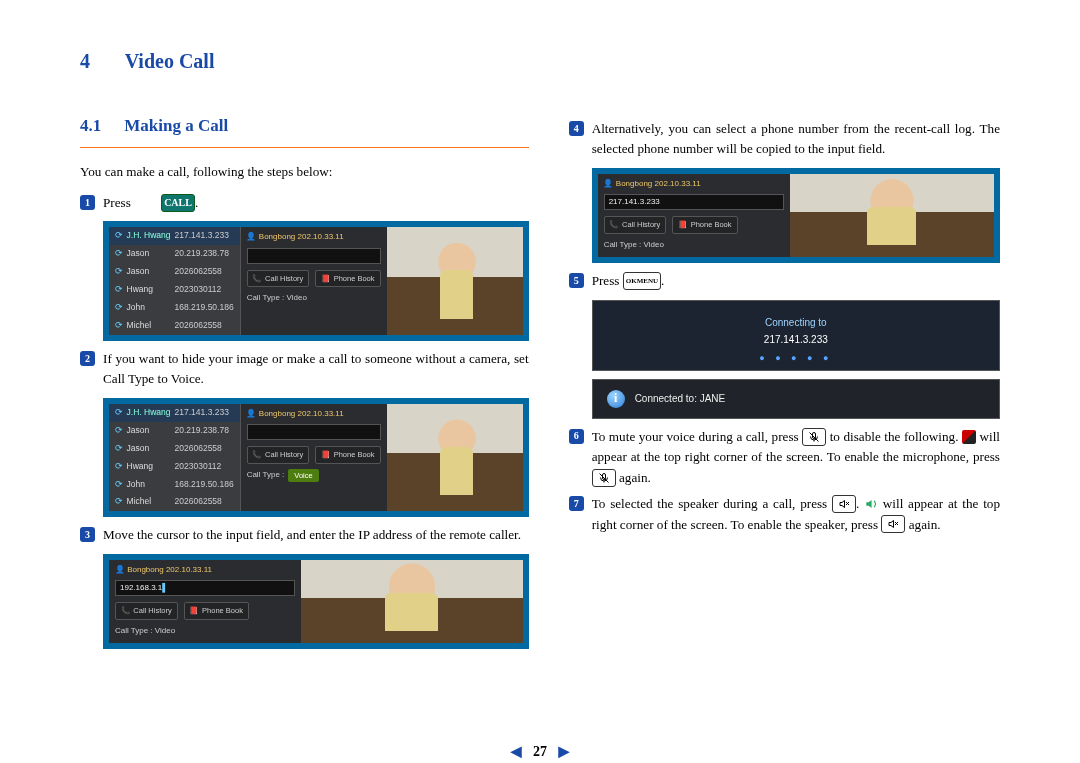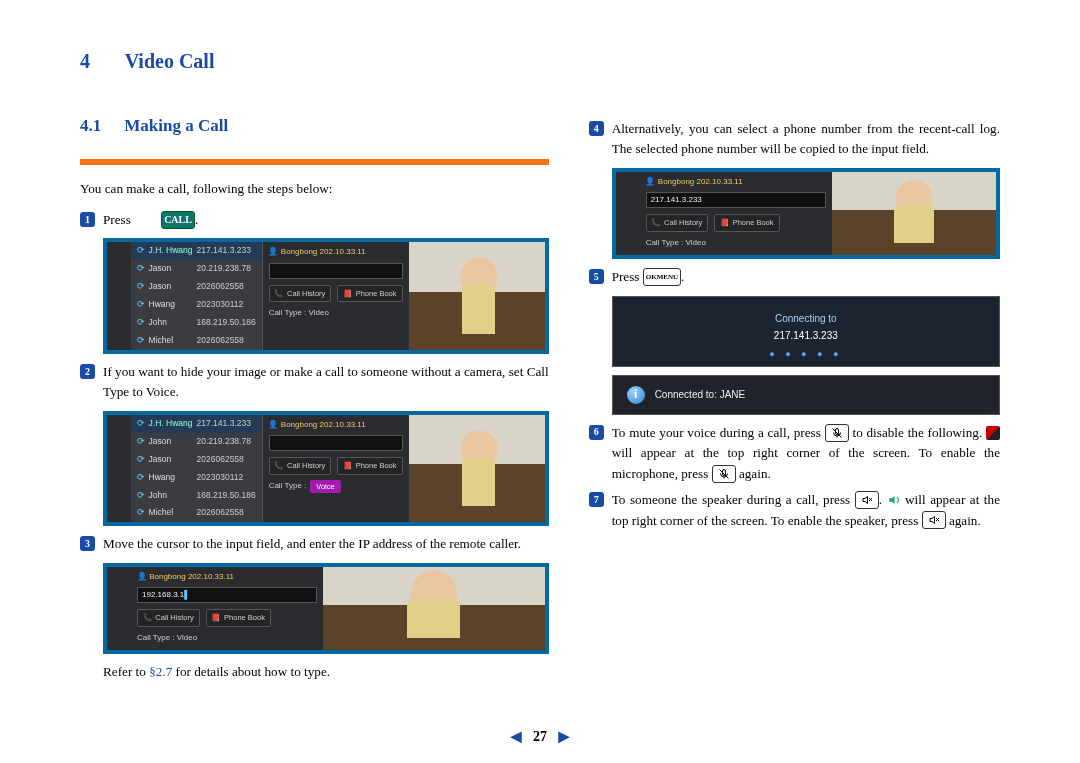--- a/index.html
+++ b/index.html
@@ -32,22 +32,22 @@
   .col {
     flex: 1;
     font-size: 13.2px;
     line-height: 1.55;
     color: #000;
   }
   .section-title {
     color: #1a4aa8;
     font-size: 17px;
     font-weight: bold;
-    border-bottom: 6px solid #f97316;
-    padding-bottom: 20px;
+    border-bottom: 1px solid #f97316;
+    padding-bottom: 8px;
     margin: 0 0 14px 0;
   }
   .sec-num { display:inline-block; width:40px; }
   .intro { margin: 3px 0 10px 0; }
   .step { display:flex; align-items:flex-start; margin: 6px 0 6px 0; }
   .step .bubble, .bubble {
     display:inline-flex; align-items:center; justify-content:center;
     width:15px; height:15px; border-radius:3px;
     background:#1a4aa8; color:#fff; font-size:10px; font-weight:bold;
     flex:0 0 15px; margin-right:8px; margin-top:2px;
@@ -73,28 +73,27 @@
     position:relative; top:-1px;
   }
   .status-icon.mic-off { background:linear-gradient(135deg,#c00 48%, #222 52%); border-radius:2px; }
   .status-icon.spk-on {
     border-radius:2px;
   }
 
   
   .panel {
     background:#2a2c2f;
-    border:4px solid #0369a1;
+    border:6px solid #0369a1;
     margin:8px 0 8px 23px;
     display:flex;
     font-family: Arial, sans-serif;
     font-size:8.5px;
     color:#ddd;
     overflow:hidden;
-    padding-left:24px;
   }
   .panel .list { background:#3a3c3f; border-right:1px solid #555; }
   .panel .list .row { display:flex; padding:2px 6px; white-space:nowrap; }
   .panel .list .row .dot { color:#6cf; margin-right:4px; font-size:9px; }
   .panel .list .row .nm { width:48px; }
   .panel .list .row .ip { color:#ccc; }
   .panel .list .row.hdr { background:#253a55; color:#8fd; }
   .panel .mid { flex:0 0 auto; padding:4px 6px 6px 6px; background:#2a2c2f; min-width:130px; }
   .panel .mid .user { color:#eec66a; font-size:8px; margin-bottom:4px; }
   .panel .mid .user::before { content:"👤 "; font-size:8px; }
@@ -102,21 +101,21 @@
     background:#111; border:1px solid #555; height:12px; margin-bottom:6px;
     color:#eee; padding:1px 4px; font-size:8px; display:flex; align-items:center;
   }
   .panel .mid .btns { display:flex; gap:6px; margin-bottom:5px; }
   .panel .mid .btn {
     background:#232426; border:1px solid #555; border-radius:2px;
     padding:2px 5px; font-size:7.5px; color:#ccc; display:flex; align-items:center; gap:3px;
   }
   .panel .mid .type { font-size:8px; color:#ccc; display:flex; align-items:center; gap:4px; }
   .panel .mid .type .pill {
-    background:#a21caf; color:#fff; padding:1px 6px; border-radius:2px; font-size:7.5px;
+    background:#4d7c0f; color:#fff; padding:1px 6px; border-radius:2px; font-size:7.5px;
   }
   .panel .photo {
     flex:1; min-width:140px;
     background:
       radial-gradient(circle at 50% 32%, #e9c6a0 0 18%, transparent 19%),
       linear-gradient(180deg,#d8d4c8 0 46%, #5b432a 46% 100%);
     position:relative;
   }
   .panel .photo::after{
     content:""; position:absolute; left:38%; top:40%; width:24%; height:45%;
@@ -139,21 +138,21 @@
     display:flex; align-items:center; gap:10px;
   }
   .connected-panel .info-ico {
     width:18px; height:18px; border-radius:50%;
     background:radial-gradient(circle at 35% 30%, #9cd5ff, #2e7ed6);
     display:flex; align-items:center; justify-content:center; color:#fff; font-weight:bold; font-size:12px;
     font-family: Georgia, serif;
   }
 
   .pager {
-    position:absolute; bottom:18px; left:0; right:0;
+    position:absolute; bottom:3px; left:0; right:0;
     text-align:center; font-size:14px; font-weight:bold; color:#000;
   }
   .pager .arrow { color:#1a4aa8; padding:0 8px; }
 </style>
 </head>
 <body>
 
 <div class="page">
   <h1 class="chapter-title">
     <span class="chap-num">4</span>
@@ -290,23 +289,20 @@
             </div>
           <div class="btns">
             <div class="btn">📞 <span>Call History</span></div>
             <div class="btn">📕 <span>Phone Book</span></div>
           </div>
           <div class="type">Call Type : Video</div>
         </div>
         <div class="photo"></div>
       </div>
 
-      <div class="cont">
-        <span>Refer to </span><span class="ref-link">§2.7</span><span> for details about how to type.</span>
-      </div>
     </div>
 
     <div class="col">
 
       <div class="step">
         <span class="bubble">4</span>
         <span class="text">Alternatively, you can select a phone number from the recent-call log. The selected phone number will be copied to the input field.</span>
       </div>
 
       <div class="panel center-only">
@@ -359,21 +355,21 @@
                 <path d="M12 3a3 3 0 0 0-3 3v6a3 3 0 0 0 6 0V6a3 3 0 0 0-3-3zM5 11a7 7 0 0 0 14 0M12 18v3" fill="none" stroke="#000" stroke-width="2"></path>
                 <line x1="3" y1="3" x2="21" y2="21" stroke="#000" stroke-width="2"></line>
               </svg>
             </span><span> again.</span>
         </span>
       </div>
 
       <div class="step">
         <span class="bubble">7</span>
         <span class="text">
-          <span>To someone the speaker during a call, press </span><span class="key spk">
+          <span>To selected the speaker during a call, press </span><span class="key spk">
               <svg viewBox="0 0 24 24">
                 <path d="M4 9v6h4l5 4V5L8 9H4z" fill="none" stroke="#000" stroke-width="2"></path>
                 <line x1="16" y1="8" x2="22" y2="14" stroke="#000" stroke-width="2"></line>
                 <line x1="22" y1="8" x2="16" y2="14" stroke="#000" stroke-width="2"></line>
               </svg>
             </span><span>. </span><span class="status-icon spk-on"><svg viewBox="0 0 24 24" width="14" height="14">
                 <path d="M4 9v6h4l5 4V5L8 9H4z" fill="#2a6"></path>
                 <path d="M17 7a6 6 0 0 1 0 10" fill="none" stroke="#2a6" stroke-width="2"></path>
               </svg></span><span> will appear at the top right corner of the screen. To enable the speaker, press </span><span class="key spk">
               <svg viewBox="0 0 24 24">

